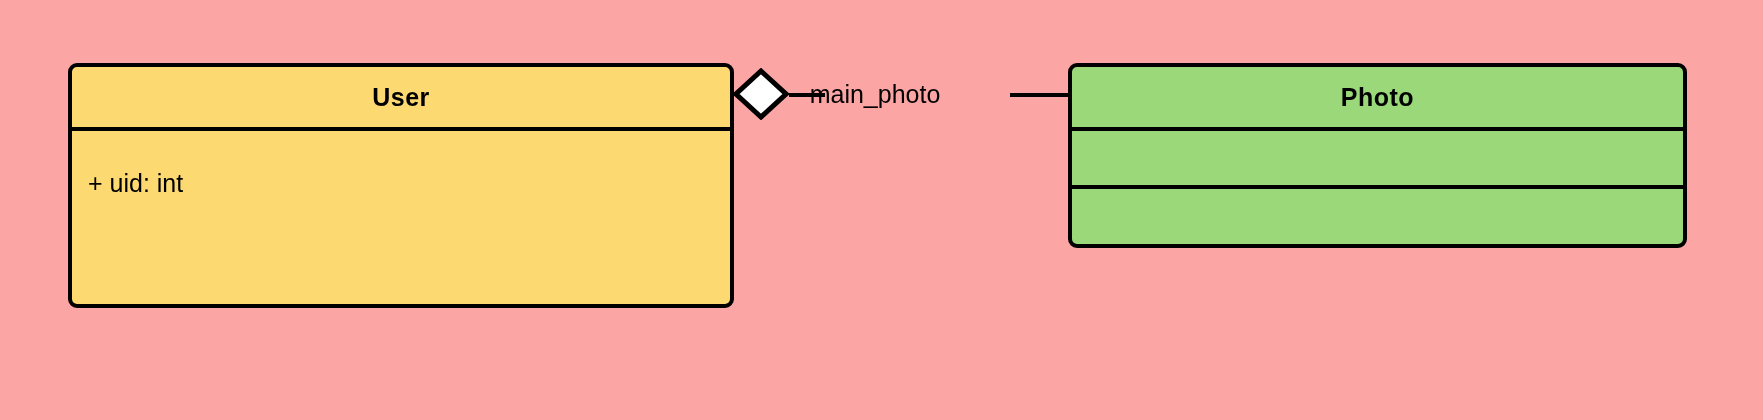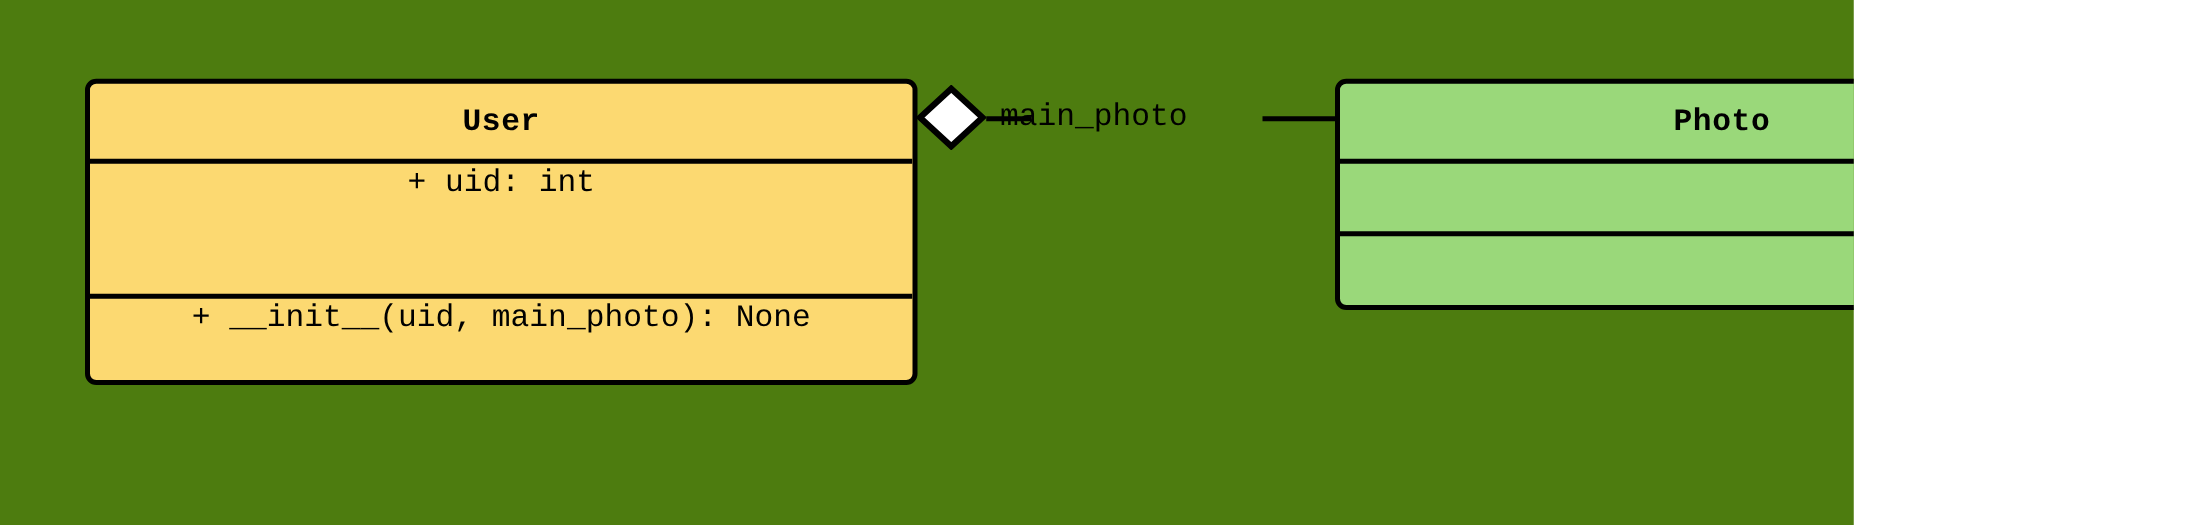--- a/index.html
+++ b/index.html
@@ -2,25 +2,25 @@
 <html><head>
 <meta charset="utf-8">
 <style>
   html, body {
     margin: 0;
     padding: 0;
     background: #ffffff;
   }
   #canvas {
     position: relative;
-    width: 1483px;
+    width: 1763px;
     height: 420px;
-    background: #4d7c0f;
+    background: #fca5a5;
     overflow: hidden;
-    font-family: Liberation Mono, monospace;
+    font-family: Liberation Sans, sans-serif;
   }
 
   
   .uml-class {
     position: absolute;
     box-sizing: border-box;
     border: 4px solid #000000;
     border-radius: 9px;
     overflow: hidden;
   }
@@ -35,21 +35,21 @@
     display: flex;
     align-items: center;
     justify-content: center;
     font-weight: bold;
     font-size: 25px;
     color: #000000;
     letter-spacing: 0.5px;
   }
   .member-list {
     display: flex;
-    flex-direction: row;
+    flex-direction: column;
     justify-content: center;
     padding: 0 16px;
   }
   .member {
     font-size: 25px;
     line-height: 31px;
     color: #000000;
     white-space: pre;
   }
   .member .type-bold {
@@ -120,23 +120,20 @@
 
 <div id="canvas">
 
   <div class="uml-class" id="user-class">
     <div class="compartment c-title class-title">User</div>
 
     <div class="compartment c-attrs member-list">
       <div class="member">+ uid: int</div>
     </div>
 
-    <div class="compartment c-ops member-list">
-      <div class="member">+ __init__(uid, main_photo): None</div>
-    </div>
   </div>
 
   <div class="edge-line" id="edge-seg-left"></div>
 
   <div id="edge-label">main_photo</div>
 
   <div class="edge-line" id="edge-seg-right"></div>
 
   <svg id="aggregation-diamond" viewBox="0 0 56 52">
     <polygon points="28,3 53,26 28,49 3,26" fill="#ffffff" stroke="#000000" stroke-width="5" stroke-linejoin="miter"></polygon>

